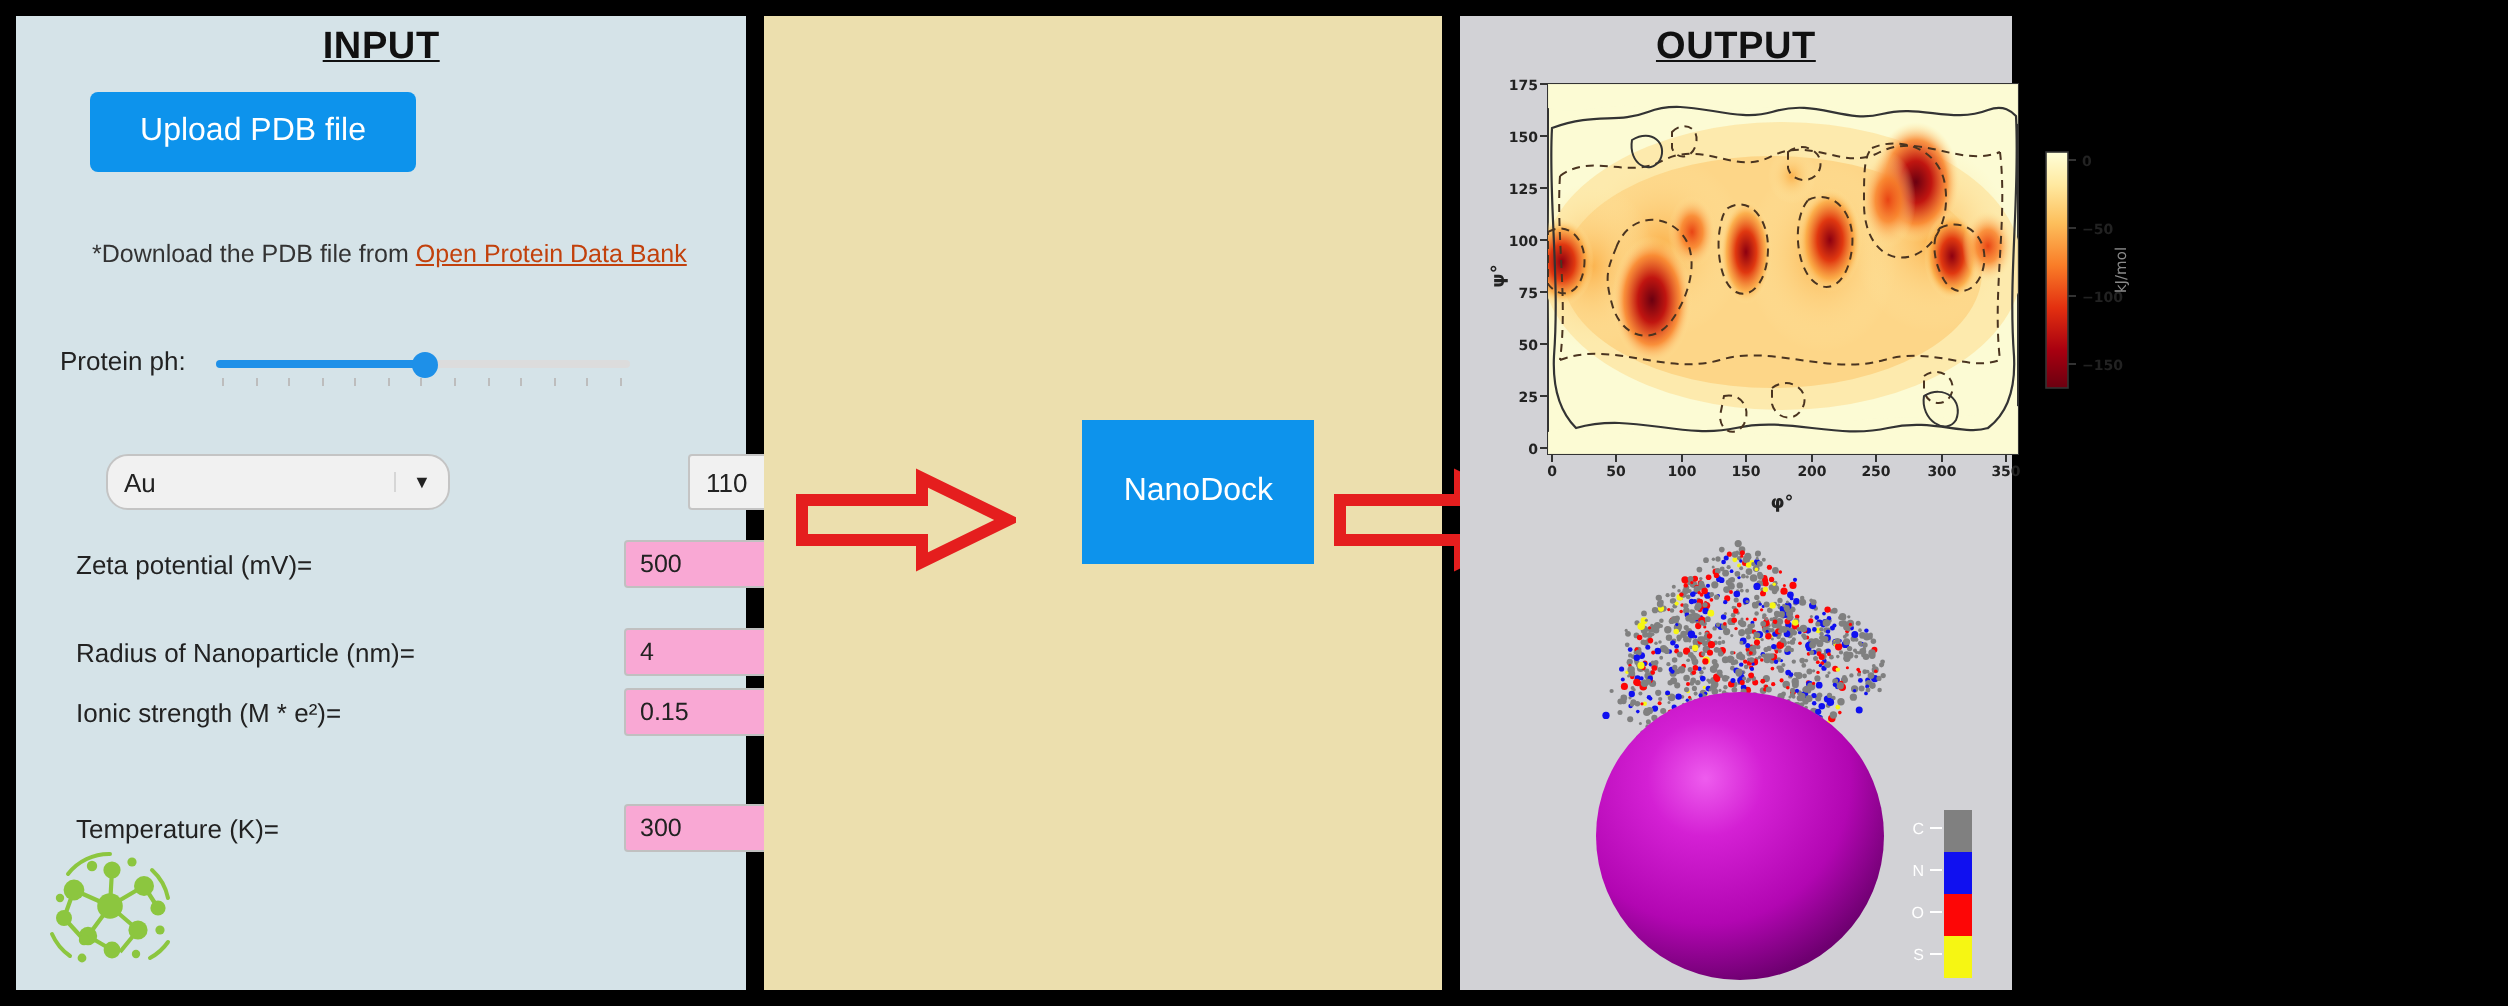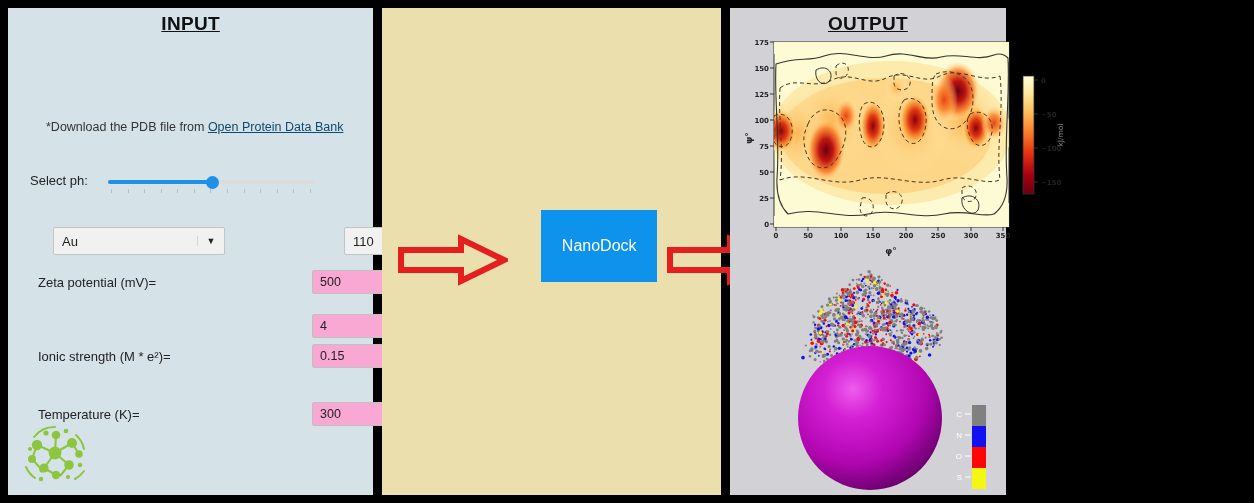--- a/index.html
+++ b/index.html
@@ -13,21 +13,21 @@
   .panel-output{width:344px;background:#d2d2d6;margin-left:9px;margin-right:8px;}
 
   .panel-title{text-align:center;font-size:19px;font-weight:bold;color:#111;
     text-decoration:underline;letter-spacing:.3px;padding-top:5px;}
 
   
   .upload-btn{position:absolute;left:37px;top:38px;width:163px;height:40px;
     background:#0d93ec;color:#fff;border:none;border-radius:4px;font-size:16px;
     font-family:"Liberation Sans",sans-serif;cursor:pointer;}
   .note{position:absolute;left:38px;top:112px;font-size:12.5px;color:#333;}
-  .note a{color:#0c4a6e;}
+  .note a{color:#c2410c;}
 
   .ph-row{position:absolute;left:22px;top:160px;width:420px;height:28px;}
   .ph-label{position:absolute;left:0;top:5px;font-size:13px;color:#222;}
   .slider{position:absolute;left:78px;top:6px;width:207px;height:20px;}
   .slider .track{position:absolute;left:0;top:6px;width:207px;height:4px;
     background:#dcdcdc;border-radius:2px;}
   .slider .fill{position:absolute;left:0;top:6px;width:105px;height:4px;
     background:#1e90e8;border-radius:2px;}
   .slider .knob{position:absolute;left:98px;top:2px;width:13px;height:13px;
     border-radius:50%;background:#1e90e8;}
@@ -41,21 +41,21 @@
     font-size:13px;color:#222;}
   .spin .arrows{width:24px;border-left:1px solid #d5d5d5;display:flex;
     flex-direction:column;align-items:center;justify-content:center;
     font-size:9px;line-height:9px;color:#222;}
 
   .sel{position:absolute;top:219px;height:26px;background:#f1f1f1;
     border:1px solid #c4c4c4;border-radius:2px;display:flex;align-items:center;}
   .sel .txt{flex:1;padding-left:8px;font-size:13px;color:#222;}
   .sel .arw{width:26px;border-left:1px solid #d6d6d6;text-align:center;
     font-size:9px;color:#222;}
-  .sel-material{left:45px;width:170px;}
+  .sel-material{left:45px;width:170px;border-radius:11px;}
   .sel-facet{left:336px;width:115px;}
 
   .field-row{position:absolute;left:30px;width:415px;height:26px;}
   .field-row .lbl{position:absolute;left:0;top:5px;font-size:13px;color:#222;}
   .field-row .inp{position:absolute;left:274px;top:0;width:75px;height:24px;
     background:#f9a8d4;border:1px solid #c0c0c0;border-radius:2px;
     font-size:12.5px;color:#222;display:flex;align-items:center;padding-left:7px;
     box-sizing:border-box;}
 
   .nano-icon{position:absolute;left:14px;bottom:10px;width:66px;height:62px;}
@@ -74,27 +74,28 @@
 </style>
 </head>
 <body>
 
 <div class="app">
 
   <div class="panel panel-input">
 
     <div class="panel-title">INPUT</div>
 
+    <button class="upload-btn">Upload PDB file</button>
 
     <div class="note">
       <span>*Download the PDB file from </span><a href="#">Open Protein Data Bank</a>
     </div>
 
     <div class="ph-row">
-      <span class="ph-label">Select ph:</span>
+      <span class="ph-label">Protein ph:</span>
 
       <div class="slider">
         <div class="track"></div>
         <div class="fill"></div>
         <div class="knob"></div>
         <div class="ticks">
           <i></i>
             <i></i>
             <i></i>
             <i></i>
@@ -128,20 +129,21 @@
       <span class="txt">110</span>
       <span class="arw">▼</span>
     </div>
 
     <div class="field-row" style="top:262px">
       <span class="lbl">Zeta potential (mV)=</span>
       <span class="inp">500</span>
     </div>
 
     <div class="field-row" style="top:306px">
+      <span class="lbl">Radius of Nanoparticle (nm)=</span>
       <span class="inp">4</span>
     </div>
 
     <div class="field-row" style="top:336px">
       <span class="lbl">Ionic strength (M * e²)=</span>
       <span class="inp">0.15</span>
     </div>
 
     <div class="field-row" style="top:394px">
       <span class="lbl">Temperature (K)=</span>

